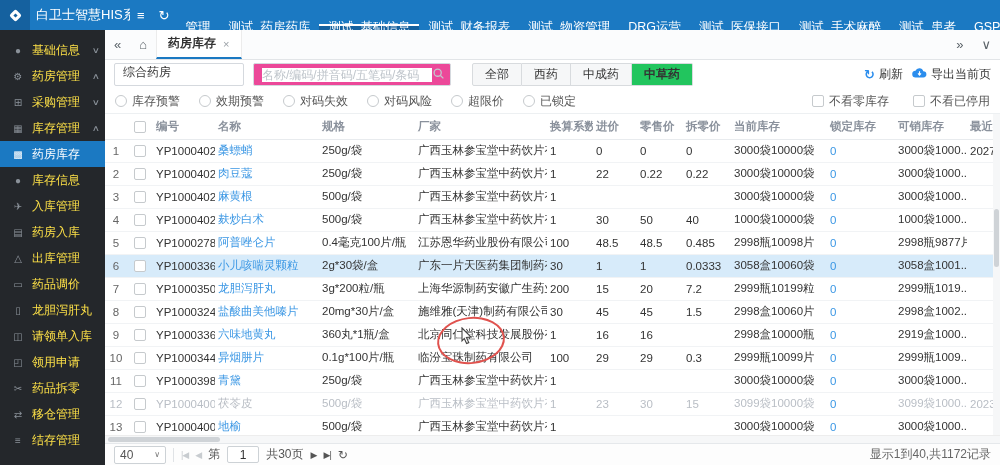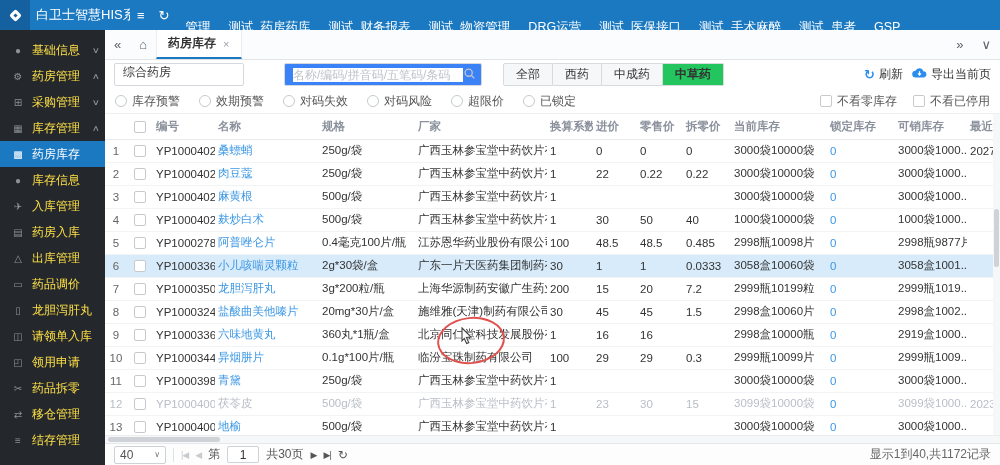--- a/index.html
+++ b/index.html
@@ -37,41 +37,41 @@
   .tabstrip{height:30px;background:#fbfcfd;border-bottom:1px solid #e2e5e8;display:flex;align-items:stretch;flex:none;}
   .ts-icon{display:flex;align-items:center;padding:0 9px;color:#5a6268;font-size:13px;cursor:pointer;}
   .page-tab{display:flex;align-items:center;gap:7px;padding:0 11px;background:#fff;border-left:1px solid #ececec;
     border-right:1px solid #ececec;border-bottom:2px solid var(--topbar);font-weight:bold;color:#333;cursor:pointer;}
   .tab-close{color:#9aa0a6;font-weight:normal;font-size:11px;}
   .ts-right{margin-left:auto;display:flex;align-items:stretch;}
 
   .toolbar{height:29px;display:flex;align-items:center;padding:0 9px;gap:9px;flex:none;background:#fff;}
   .pharmacy-select{width:130px;height:23px;border:1px solid #d5d9de;border-radius:2px;background:#fff;
     display:flex;padding:0 8px;color:#333;cursor:pointer;}
-  .search-box{width:198px;height:23px;border:1px solid #d5d9de;border-radius:2px;background:#3b82f6;
-    display:flex;align-items:center;padding:0 5px 0 8px;margin-left:31px;}
+  .search-box{width:198px;height:23px;border:1px solid #d5d9de;border-radius:2px;background:#ec4899;
+    display:flex;align-items:center;padding:0 5px 0 8px;}
   .search-box input{border:none;outline:none;flex:1;font-size:12px;color:#333;min-width:0;font-family:inherit;}
   .search-box input::placeholder{color:#bfc5cb;}
   .type-group{display:flex;padding-left:12px;}
   .type-btn{height:23px;padding:0 12px;background:#f6f7f8;border:1px solid #d8dbde;border-left:none;
     font-size:12px;color:#333;display:flex;align-items:center;cursor:pointer;white-space:nowrap;}
   .type-btn:first-child{border-left:1px solid #d8dbde;border-radius:2px 0 0 2px;}
   .type-btn:last-of-type{border-radius:0 2px 2px 0;}
   .type-btn.active{font-weight:bold;background:#22c55e;}
   .tool-spacer{flex:1;}
   .tool-action{display:flex;align-items:center;gap:4px;color:#333;cursor:pointer;white-space:nowrap;}
   .blue-glyph{color:var(--accent);font-weight:bold;font-size:13px;}
 
   .filters{height:24px;display:flex;align-items:center;padding:0 10px;gap:19px;flex:none;background:#fff;color:#555;}
   .filter-item{display:flex;align-items:center;cursor:pointer;white-space:nowrap;}
   .radio{width:12px;height:12px;border:1px solid #c6cacd;border-radius:50%;background:#fff;margin-right:5px;flex:none;}
   .cbx{width:12px;height:12px;border:1px solid #c6cacd;border-radius:2px;background:#fff;display:inline-block;
     vertical-align:middle;flex:none;}
   .filter-item .cbx{margin-right:5px;}
-  .filters-right{margin-left:auto;display:flex;gap:16px;}
+  .filters-right{margin-left:auto;display:flex;gap:24px;}
 
   .table-wrap{flex:1;position:relative;overflow:hidden;border-top:1px solid #edf0f2;}
   table{border-collapse:collapse;table-layout:fixed;width:912px;}
   th{height:25px;font-weight:bold;color:#8a919c;text-align:left;font-size:11.5px;
     border-bottom:1px solid #e8ebee;padding:0 3px;white-space:nowrap;overflow:hidden;}
   td{height:23px;font-size:11.5px;color:#333;border-bottom:1px solid #f1f3f5;padding:0 3px;
     white-space:nowrap;overflow:hidden;}
   .c-num{text-align:center;color:#666;}
   .c-chk,.th-chk{text-align:center;}
   .name-link{color:var(--link);cursor:pointer;}
@@ -108,20 +108,21 @@
 <header class="topbar">
   <div class="logo">
       <span class="logo-diamond"></span>
     </div>
   <div class="app-title">白卫士智慧HIS系统</div>
   <span class="tb-icon">≡</span>
   <span class="tb-icon">↻</span>
   <nav class="nav">
     <span class="nav-item">管理</span>
       <span class="nav-item">测试_药房药库</span>
+      <span class="nav-item active">测试_基础信息</span>
       <span class="nav-item">测试_财务报表</span>
       <span class="nav-item">测试_物资管理</span>
       <span class="nav-item">DRG运营</span>
       <span class="nav-item">测试_医保接口</span>
       <span class="nav-item">测试_手术麻醉</span>
       <span class="nav-item">测试_患者</span>
       <span class="nav-item">GSP</span>
   </nav>
 
 </header>

